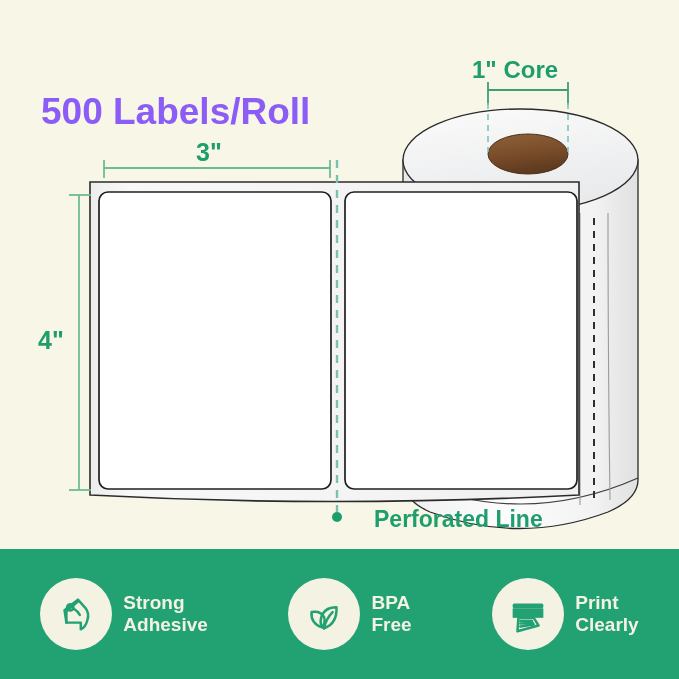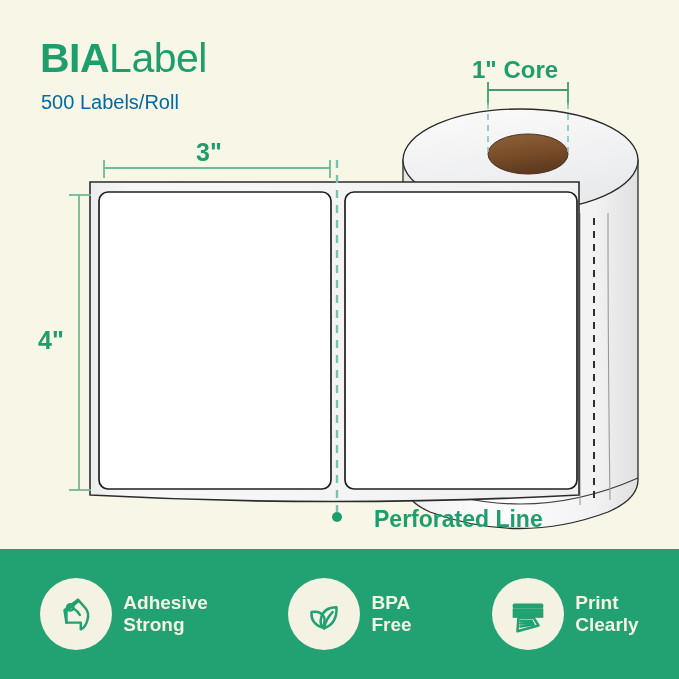--- a/index.html
+++ b/index.html
@@ -37,23 +37,24 @@
   .brand-light {
     font-size: 41px;
     font-weight: normal;
     color: #1f9e6d;
     letter-spacing: -0.5px;
   }
   .subtitle {
     position: absolute;
     left: 41px;
     top: 91px;
-    font-size: 20px;
-    color: #0369a1;
-    white-space: nowrap;
+    font-size: 37px;
+    color: #8b5cf6;
+    white-space: nowrap;
+    font-weight: bold;
   }
 
   
   .stage {
     position: absolute;
     left: 0;
     top: 0;
     width: 679px;
     height: 549px;
   }
@@ -126,23 +127,20 @@
     font-weight: bold;
     line-height: 1.18;
     white-space: nowrap;
   }
 </style>
 </head>
 <body>
 
 <div id="root">
 
-  <div class="brand">
-    <span class="brand-bold">BIA</span><span class="brand-light">Label</span>
-  </div>
   <div class="subtitle">500 Labels/Roll</div>
 
   <div class="stage">
     <svg width="679" height="549" viewBox="0 0 679 549" xmlns="http://www.w3.org/2000/svg">
       <defs>
         <linearGradient id="coreGrad" x1="0" y1="0" x2="0.25" y2="1">
           <stop offset="0%" stop-color="#8d6239"></stop>
           <stop offset="55%" stop-color="#7a4d2a"></stop>
           <stop offset="100%" stop-color="#5e3a1f"></stop>
         </linearGradient>
@@ -226,22 +224,22 @@
         <svg width="46" height="46" viewBox="0 0 48 48">
           <g fill="none" stroke="#22a173" stroke-width="2.6" stroke-linejoin="round" stroke-linecap="round">
             <path d="M12 20 L26 9 L34 18 Q38 23 36 30 Q34 38 29 40 L29 33 L14 33 Z"></path>
             <path d="M14 33 L14 21 L26 11"></path>
             <circle cx="18" cy="17" r="3.3"></circle>
             <path d="M21 18 Q26 21 28 25"></path>
           </g>
         </svg>
       </div>
       <div class="feature-text">
+        <div>Strong</div>
         <div>Adhesive</div>
-        <div>Strong</div>
       </div>
     </div>
 
     <div class="feature">
       <div class="feature-badge">
         <svg width="46" height="46" viewBox="0 0 48 48">
           <g fill="none" stroke="#22a173" stroke-width="2.6" stroke-linejoin="round" stroke-linecap="round">
             <path d="M22 38 Q10 34 11 22 Q20 20 24 27 Q26 33 22 38 Z"></path>
             <path d="M24 39 Q38 34 37 17 Q24 17 21 28 Q19 35 24 39 Z"></path>
             <path d="M24 39 Q26 29 33 22"></path>

